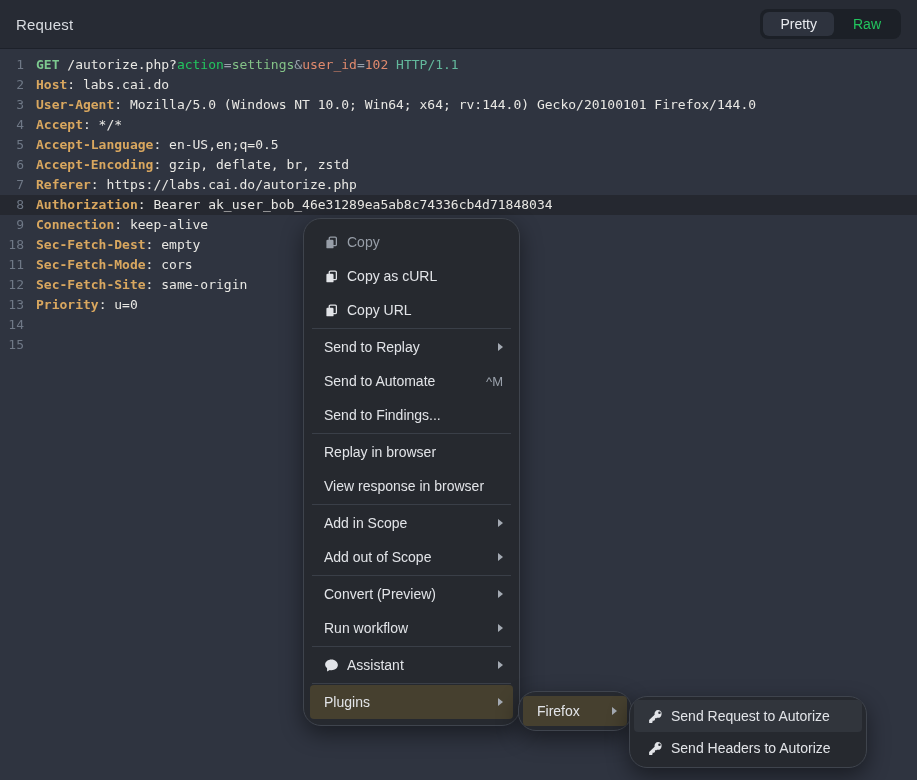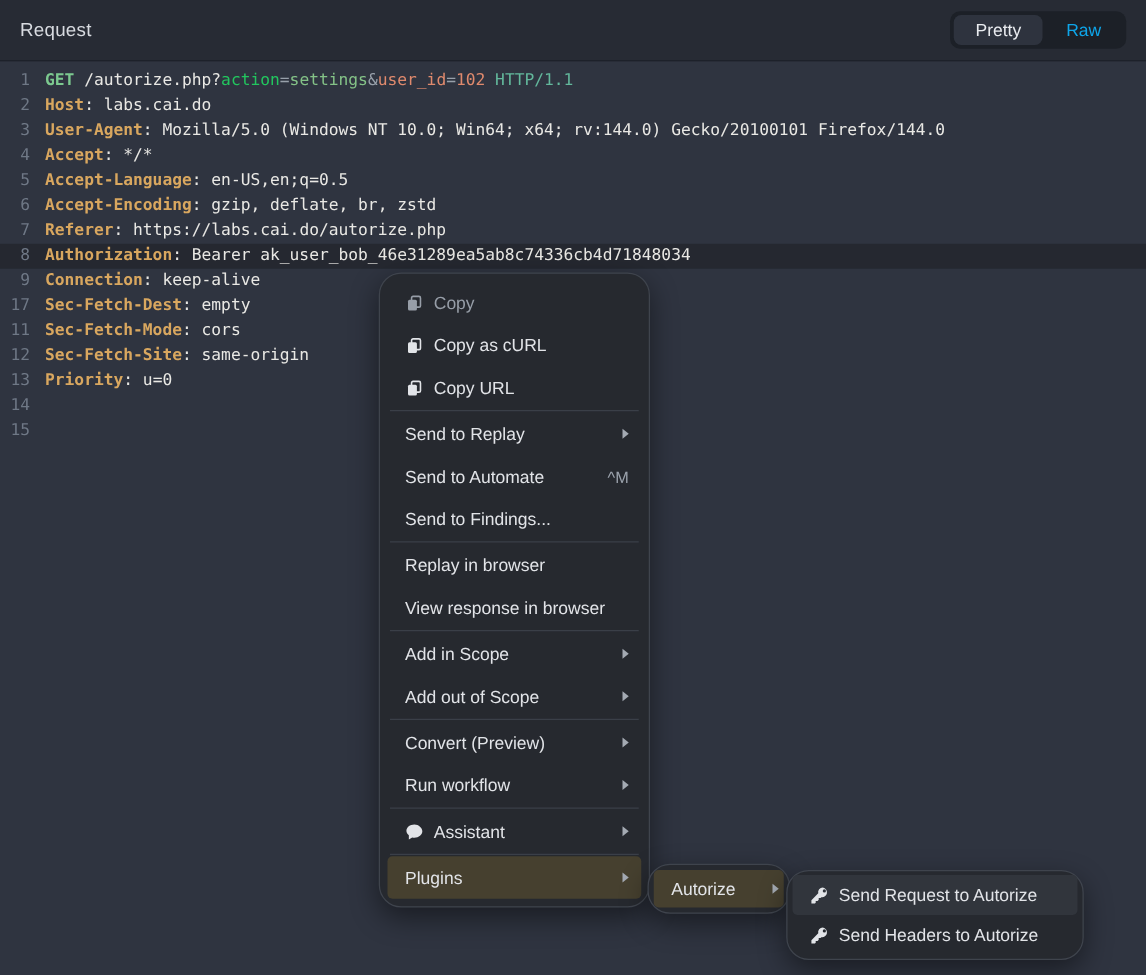--- a/index.html
+++ b/index.html
@@ -13,21 +13,21 @@
     height:49px; display:flex; align-items:center; padding:0 16px;
     background:#272b34; border-bottom:1px solid #1d212a;
   }
   .topbar-title { font-size:15px; color:#d8dbe0; letter-spacing:.2px; }
   .view-toggle {
     margin-left:auto; display:flex; gap:2px; padding:3px;
     background:#1c2027; border-radius:8px;
   }
   .view-toggle .seg {
     border:none; font-family:inherit; font-size:14px; padding:4px 17px;
-    border-radius:6px; background:transparent; color:#0ea5e9; cursor:pointer;
+    border-radius:6px; background:transparent; color:#22c55e; cursor:pointer;
   }
   .view-toggle .seg.active { background:#2e333e; color:#e9ebef; }
   
   .editor { padding-top:6px; font-family:"DejaVu Sans Mono", monospace; font-size:13px; }
   .code-line { display:flex; height:20px; line-height:20px; white-space:pre; }
   .code-line.active { background:#252830; }
   .gutter { flex:none; width:24px; text-align:right; color:#6f7886; }
   .line-content { padding-left:12px; white-space:pre; }
   .tok-method { color:#7cc98f; font-weight:bold; }
   .tok-text   { color:#e9e8e4; }
@@ -82,21 +82,21 @@
   <div class="editor" id="editor">
       <div class="code-line"><span class="gutter">1</span><span class="line-content"><span class="tok-method">GET</span><span class="tok-text"> /autorize.php?</span><span class="tok-param">action</span><span class="tok-punct">=</span><span class="tok-green">settings</span><span class="tok-punct">&amp;</span><span class="tok-salmon">user_id</span><span class="tok-punct">=</span><span class="tok-salmon">102</span><span class="tok-text"> </span><span class="tok-proto">HTTP/1.1</span></span></div>
       <div class="code-line"><span class="gutter">2</span><span class="line-content"><span class="tok-header">Host</span><span class="tok-text">: labs.cai.do</span></span></div>
       <div class="code-line"><span class="gutter">3</span><span class="line-content"><span class="tok-header">User-Agent</span><span class="tok-text">: Mozilla/5.0 (Windows NT 10.0; Win64; x64; rv:144.0) Gecko/20100101 Firefox/144.0</span></span></div>
       <div class="code-line"><span class="gutter">4</span><span class="line-content"><span class="tok-header">Accept</span><span class="tok-text">: */*</span></span></div>
       <div class="code-line"><span class="gutter">5</span><span class="line-content"><span class="tok-header">Accept-Language</span><span class="tok-text">: en-US,en;q=0.5</span></span></div>
       <div class="code-line"><span class="gutter">6</span><span class="line-content"><span class="tok-header">Accept-Encoding</span><span class="tok-text">: gzip, deflate, br, zstd</span></span></div>
       <div class="code-line"><span class="gutter">7</span><span class="line-content"><span class="tok-header">Referer</span><span class="tok-text">: https://labs.cai.do/autorize.php</span></span></div>
       <div class="code-line active"><span class="gutter">8</span><span class="line-content"><span class="tok-header">Authorization</span><span class="tok-text">: Bearer ak_user_bob_46e31289ea5ab8c74336cb4d71848034</span></span></div>
       <div class="code-line"><span class="gutter">9</span><span class="line-content"><span class="tok-header">Connection</span><span class="tok-text">: keep-alive</span></span></div>
-      <div class="code-line"><span class="gutter">17</span><span class="line-content"><span class="tok-header">Sec-Fetch-Dest</span><span class="tok-text">: empty</span></span></div>
+      <div class="code-line"><span class="gutter">18</span><span class="line-content"><span class="tok-header">Sec-Fetch-Dest</span><span class="tok-text">: empty</span></span></div>
       <div class="code-line"><span class="gutter">11</span><span class="line-content"><span class="tok-header">Sec-Fetch-Mode</span><span class="tok-text">: cors</span></span></div>
       <div class="code-line"><span class="gutter">12</span><span class="line-content"><span class="tok-header">Sec-Fetch-Site</span><span class="tok-text">: same-origin</span></span></div>
       <div class="code-line"><span class="gutter">13</span><span class="line-content"><span class="tok-header">Priority</span><span class="tok-text">: u=0</span></span></div>
       <div class="code-line"><span class="gutter">14</span><span class="line-content"></span></div>
       <div class="code-line"><span class="gutter">15</span><span class="line-content"></span></div>
     </div>
 
   <div class="menu" id="main-menu">
       <div class="menu-item disabled">
         <span class="menu-icon">
@@ -181,21 +181,21 @@
       </div>
       <div class="menu-divider"></div>
       <div class="menu-item highlight">
         <span class="label">Plugins</span>
         <span class="spacer"></span>
         <span class="arrow"></span>
       </div>
     </div>
   <div class="menu" id="plugins-submenu">
       <div class="menu-item highlight">
-        <span class="label">Autorize</span>
+        <span class="label">Firefox</span>
         <span class="spacer"></span>
         <span class="arrow"></span>
       </div>
     </div>
   <div class="menu" id="autorize-submenu">
       <div class="menu-item hover">
         <span class="menu-icon">
           <svg width="15" height="15" viewBox="0 0 20 20">
             <path fill="currentColor" fill-rule="evenodd" d="M13.7 1.3a5 5 0 0 0-4.9 6.2L1.5 14.8V18.5h3.7l.9-.9v-2h2l1.2-1.2v-2h2l.7-.7a5 5 0 1 0 1.7-10.4zm1.6 5.4a1.7 1.7 0 1 1 0-3.4 1.7 1.7 0 0 1 0 3.4z"></path>
           </svg>

